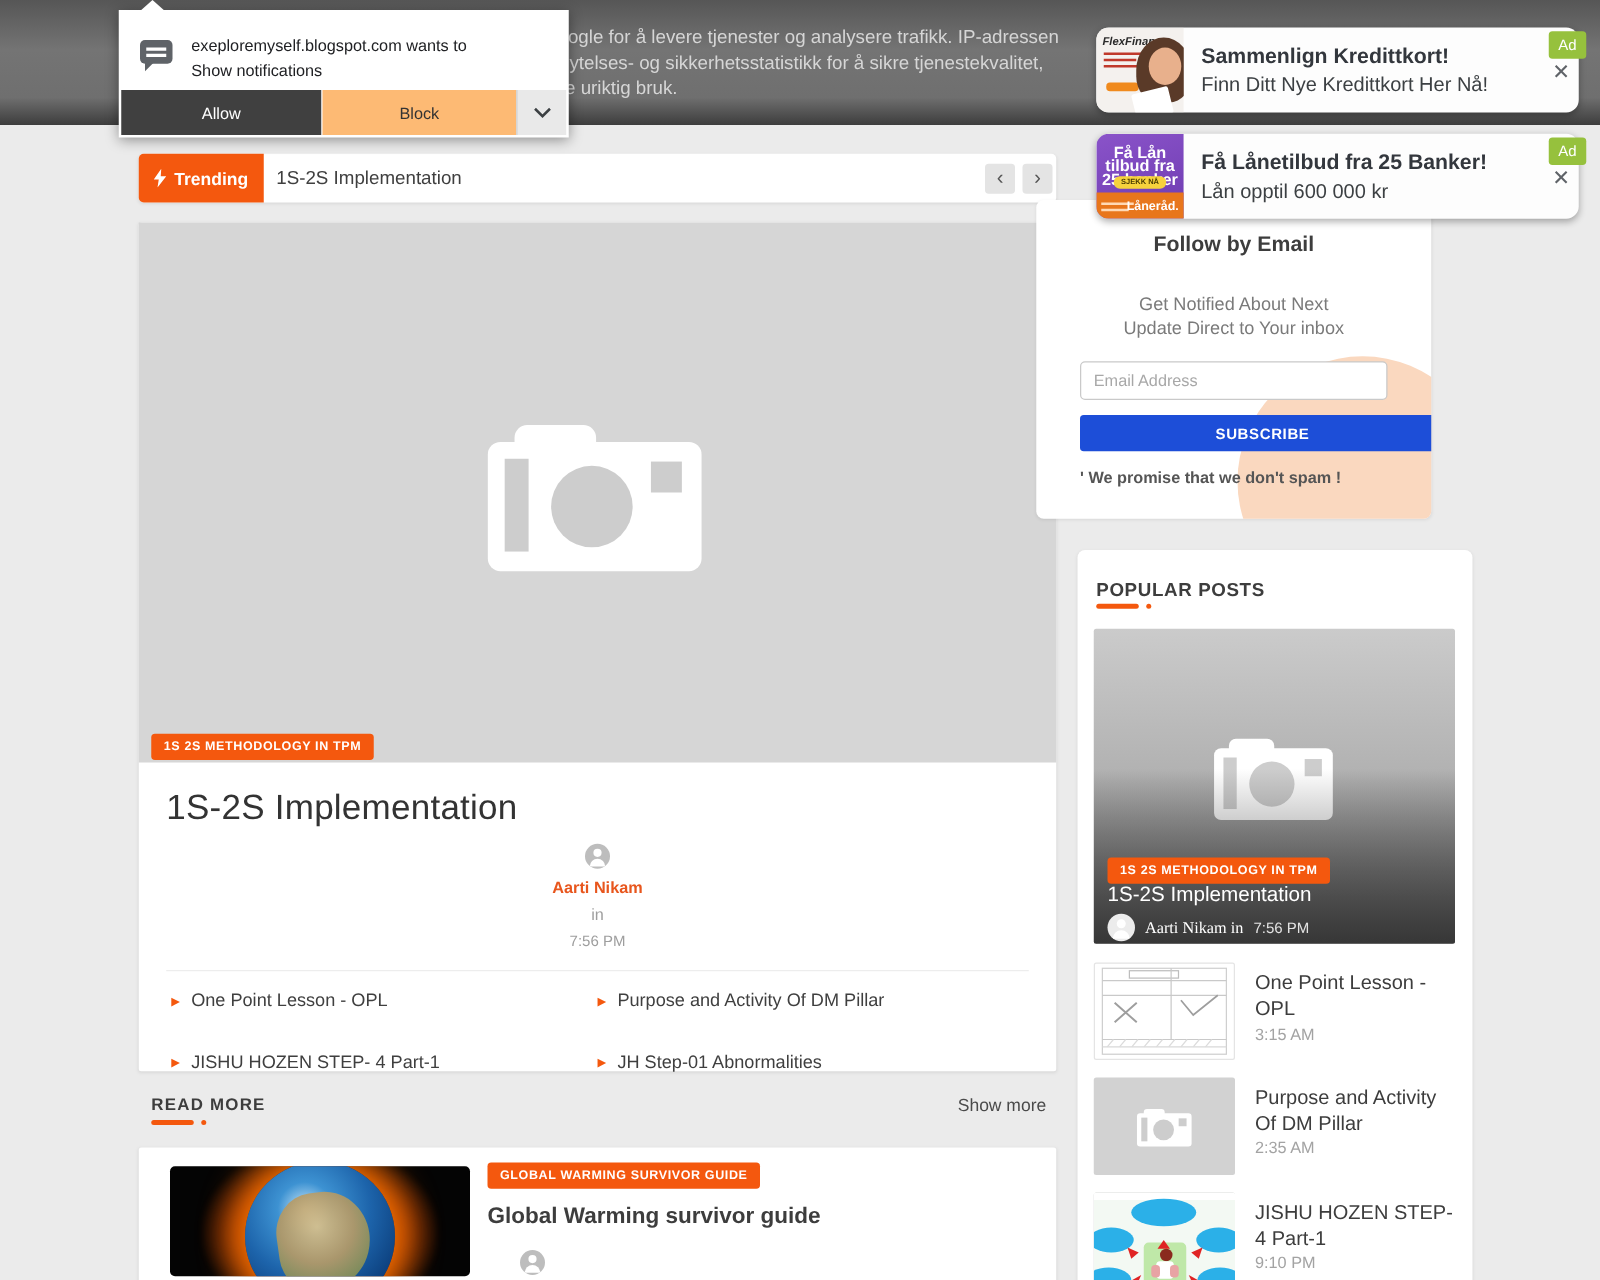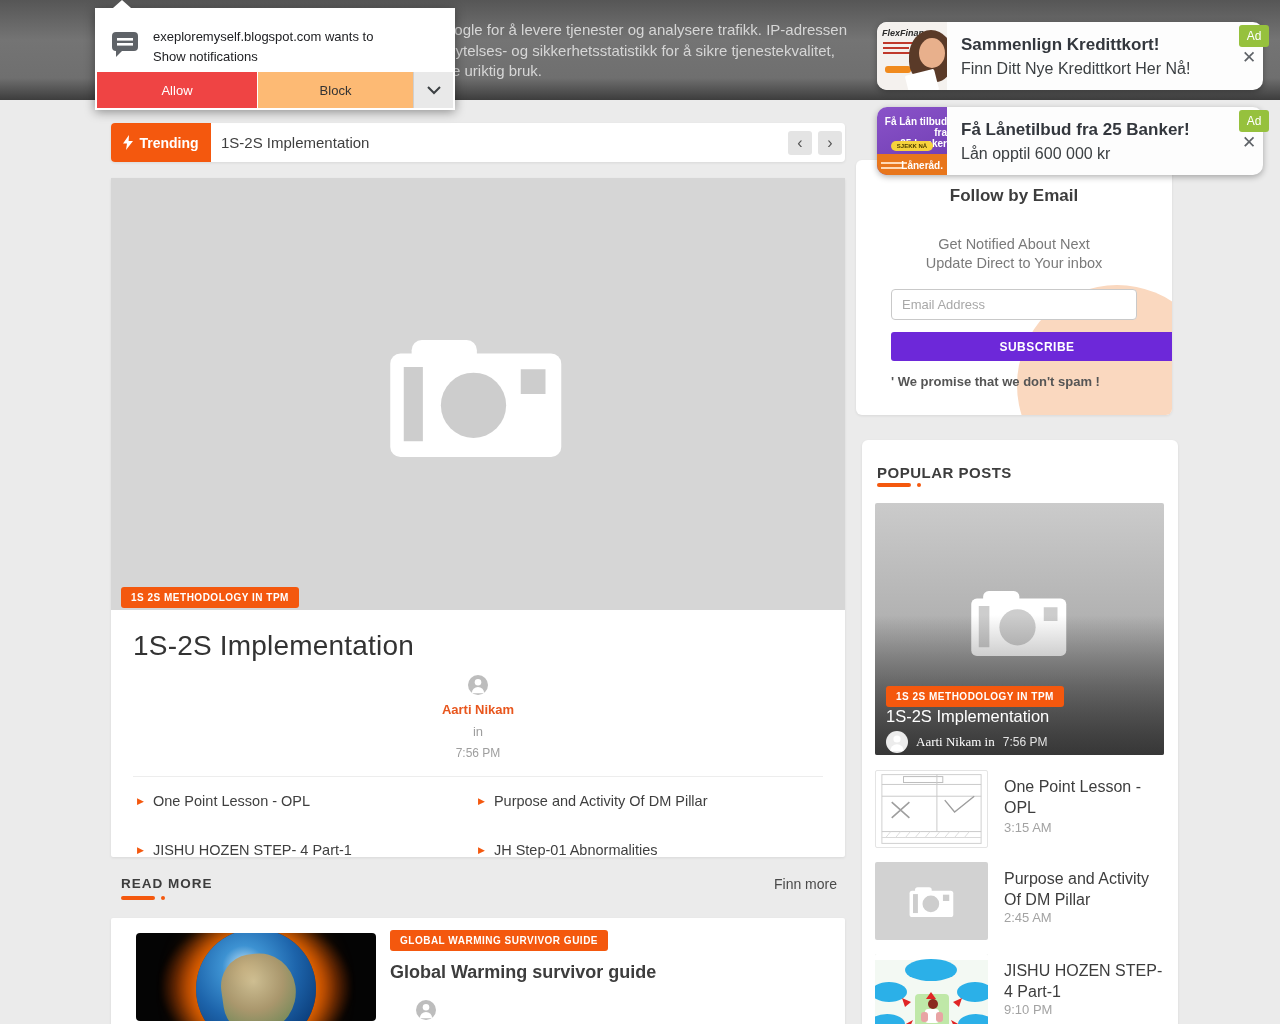--- a/index.html
+++ b/index.html
@@ -14,21 +14,21 @@
 
   
   .notif { position:absolute; left:95px; top:8px; width:360px; height:102px; background:#fff;
            box-shadow:0 2px 10px rgba(0,0,0,.4); z-index:10; }
   .notif .pointer { position:absolute; left:18px; top:-8px; width:0; height:0;
            border-left:9px solid transparent; border-right:9px solid transparent; border-bottom:8px solid #fff; }
   .notif .bubble { position:absolute; left:14px; top:20px; }
   .notif .l1 { position:absolute; left:58px; top:21px; font-size:13px; color:#202124; }
   .notif .l2 { position:absolute; left:58px; top:41px; font-size:13px; color:#202124; }
   .notif .btnrow { position:absolute; left:2px; right:2px; bottom:2px; height:36px; display:flex; }
-  .notif .allow { width:160px; background:#ef4444; color:#fff; font-size:13px; display:flex; align-items:center; justify-content:center; cursor:pointer; }
+  .notif .allow { width:160px; background:#404040; color:#fff; font-size:13px; display:flex; align-items:center; justify-content:center; cursor:pointer; }
   .notif .block { width:155px; background:#fdba74; color:#333; font-size:13px; display:flex; align-items:center; justify-content:center; margin-left:1px; cursor:pointer; }
   .notif .more  { width:40px; background:#e9e9e9; border-left:1px solid #cfcfcf; display:flex; align-items:center; justify-content:center; cursor:pointer; }
 
   
   .ad { position:absolute; left:877px; width:386px; height:68px; background:#fdfdfd; border-radius:10px;
         box-shadow:0 2px 6px rgba(0,0,0,.3); z-index:5; overflow:hidden; }
   .ad .thumb { position:absolute; left:0; top:0; width:70px; height:68px; overflow:hidden; }
   .ad .t1 { position:absolute; left:84px; top:13px; font-size:17px; font-weight:bold; color:#33373d; white-space:nowrap; }
   .ad .t2 { position:absolute; left:84px; top:38px; font-size:16px; color:#3c4043; white-space:nowrap; }
   .ad-badge { position:absolute; width:30px; height:22px; background:#96c13d; color:#fff; font-size:12px;
@@ -38,21 +38,21 @@
   
   .ff { background:#f4f1ee; width:100%; height:100%; position:relative; }
   .ff .brand { position:absolute; left:5px; top:6px; font-size:9px; font-weight:bold; font-style:italic; color:#2b2b2b; }
   .ff .bar { position:absolute; left:6px; height:2px; background:#c0392b; }
   .ff .btn { position:absolute; left:8px; top:44px; width:26px; height:7px; background:#f08a1d; border-radius:3px; }
   .ff .hair { position:absolute; right:-6px; top:8px; width:44px; height:52px; background:#5a3a28; border-radius:50% 50% 40% 40%; }
   .ff .face { position:absolute; right:2px; top:16px; width:26px; height:30px; background:#e8b08c; border-radius:50%; }
   .ff .tab  { position:absolute; right:10px; bottom:-4px; width:30px; height:22px; background:#fff; transform:rotate(-14deg); border-radius:2px; }
   
   .lr { background:linear-gradient(160deg,#8a53c9 0%,#6d3bb0 100%); width:100%; height:100%; position:relative; }
-  .lr .tt { position:absolute; left:0; right:0; top:9px; color:#fff; font-size:10px; font-weight:bold; text-align:right; line-height:11px; }
+  .lr .tt { position:absolute; left:0; right:0; top:9px; color:#fff; font-size:13px; font-weight:bold; text-align:center; line-height:11px; }
   .lr .pill { position:absolute; left:14px; top:34px; width:42px; height:10px; background:#f7d23c; border-radius:5px;
               color:#4a3b00; font-size:6px; font-weight:bold; display:flex; align-items:center; justify-content:center; }
   .lr .base { position:absolute; left:0; right:0; bottom:0; height:21px; background:#e8761c; }
   .lr .brand { position:absolute; right:4px; bottom:4px; color:#fff; font-size:10px; font-weight:bold; }
   .lr .mini { position:absolute; left:4px; bottom:6px; width:22px; height:2px; background:#ffd9b5; }
   .lr .mini2 { position:absolute; left:4px; bottom:11px; width:26px; height:2px; background:#ffd9b5; }
 
   
   .card { position:absolute; background:#fff; box-shadow:0 1px 3px rgba(0,0,0,.08); }
 
@@ -94,28 +94,28 @@
   .earth .globe { position:absolute; left:50%; top:64%; width:120px; height:120px; transform:translate(-50%,-50%); border-radius:50%;
                   background:radial-gradient(circle at 40% 32%, #cde9f9 0%, #3d92d2 20%, #1d64ab 48%, #0b3d7a 78%, #072a57 100%);
                   box-shadow:0 0 26px 10px rgba(255,120,0,.85); }
   .earth .land { position:absolute; left:50%; top:66%; width:74px; height:78px; transform:translate(-46%,-48%) rotate(-8deg);
                  border-radius:46% 54% 58% 42%; background:radial-gradient(circle at 45% 35%, #d8c08b 0%, #b59a66 45%, #7f8f55 80%); opacity:.92; }
   .feed .post-tag { left:279px; top:12px; }
   .feed-title { position:absolute; left:279px; top:44px; font-size:18px; font-weight:600; color:#3d3d3d; cursor:pointer; }
   .feed .byline { position:absolute; left:279px; top:82px; margin-top:0; }
 
   
-  .follow { left:856px; top:160px; width:316px; height:255px; border-radius:6px; overflow:hidden;padding-left:45px; }
+  .follow { left:829px; top:160px; width:316px; height:255px; border-radius:6px; overflow:hidden;padding-left:45px; }
   .peach { position:absolute; right:-45px; bottom:-70px; width:200px; height:200px; border-radius:50%; background:#fad8bf; }
   .follow-title { position:absolute; left:0; right:0; top:26px; text-align:center; font-size:17px; font-weight:bold; color:#3d3d3d; }
   .follow-sub { position:absolute; left:0; right:0; top:75px; text-align:center; font-size:14.5px; color:#7a7a7a; line-height:19px; }
   .email-input { position:absolute; left:35px; top:129px; width:246px; height:31px; border:1px solid #c9c9c9; border-radius:4px;
                  padding:0 10px; font-size:13px; color:#444; font-family:"Liberation Sans",sans-serif; background:#fff; }
   .email-input::placeholder { color:#a8a8a8; }
-  .subscribe { position:absolute; left:35px; top:172px; width:292px; height:29px; background:#6d28d9; border:none; border-radius:3px;
+  .subscribe { position:absolute; left:35px; top:172px; width:292px; height:29px; background:#1d4ed8; border:none; border-radius:3px;
                color:#fff; font-size:12px; font-weight:bold; letter-spacing:.5px; cursor:pointer; font-family:"Liberation Sans",sans-serif; }
   .spam-note { position:absolute; left:35px; top:214px; font-size:13px; font-weight:600; color:#555; }
 
   .popular { left:862px; top:440px; width:316px; height:600px; border-radius:6px; overflow:hidden; }
   .pop-head { position:absolute; left:15px; top:24px; font-size:15px; font-weight:bold; letter-spacing:.5px; color:#3d3d3d; }
   .pop-featured { position:absolute; left:13px; top:63px; width:289px; height:252px; border-radius:2px; overflow:hidden; cursor:pointer;
                   background:linear-gradient(180deg,#cbcbcb 0%,#b2b2b2 45%,#8a8a8a 75%,#6b6b6b 100%); }
   .pop-featured .shade { position:absolute; left:0; right:0; bottom:0; height:140px;
                   background:linear-gradient(180deg, rgba(40,40,40,0) 0%, rgba(40,40,40,.78) 100%); }
   .pop-featured .cam { position:absolute; left:50%; top:118px; transform:translate(-50%,-50%); }
@@ -273,21 +273,21 @@
           <span class="tri">▶</span>
           <span>JH Step-01 Abnormalities</span>
         </div>
       </div>
     </div>
   </div>
 
   <div class="readmore-head">READ MORE</div>
   <div class="head-bar" style="left:121px; top:896px;"></div>
   <div class="head-dot" style="left:161px; top:896px;"></div>
-  <div class="showmore">Finn more</div>
+  <div class="showmore">Show more</div>
 
   <div class="card feed">
     <div class="earth">
       <div class="glow"></div>
       <div class="globe"></div>
       <div class="land"></div>
     </div>
     <div class="post-tag">GLOBAL WARMING SURVIVOR GUIDE</div>
     <div class="feed-title">Global Warming survivor guide</div>
     <div class="byline">
@@ -356,21 +356,21 @@
       <div class="pop-time" style="top:50px;">3:15 AM</div>
     </div>
 
     <div class="pop-item" style="top:422px;">
       <div class="pop-thumb">
         <svg width="46" height="36" viewBox="0 0 160 124">
             <use href="#cam"></use>
           </svg>
       </div>
       <div class="pop-title">Purpose and Activity Of DM Pillar</div>
-      <div class="pop-time" style="top:48px;">2:45 AM</div>
+      <div class="pop-time" style="top:48px;">2:35 AM</div>
     </div>
 
     <div class="pop-item" style="top:514px;">
       <div class="pop-thumb">
         <svg width="113" height="78" viewBox="0 0 113 78">
           <rect x="0" y="0" width="113" height="78" fill="#f3f9f3"></rect>
           <rect x="0" y="0" width="113" height="6" fill="#ffffff"></rect>
           <ellipse cx="56" cy="16" rx="26" ry="11" fill="#2bb0e8"></ellipse>
           <ellipse cx="14" cy="38" rx="18" ry="10" fill="#2bb0e8"></ellipse>
           <ellipse cx="100" cy="38" rx="18" ry="10" fill="#2bb0e8"></ellipse>

